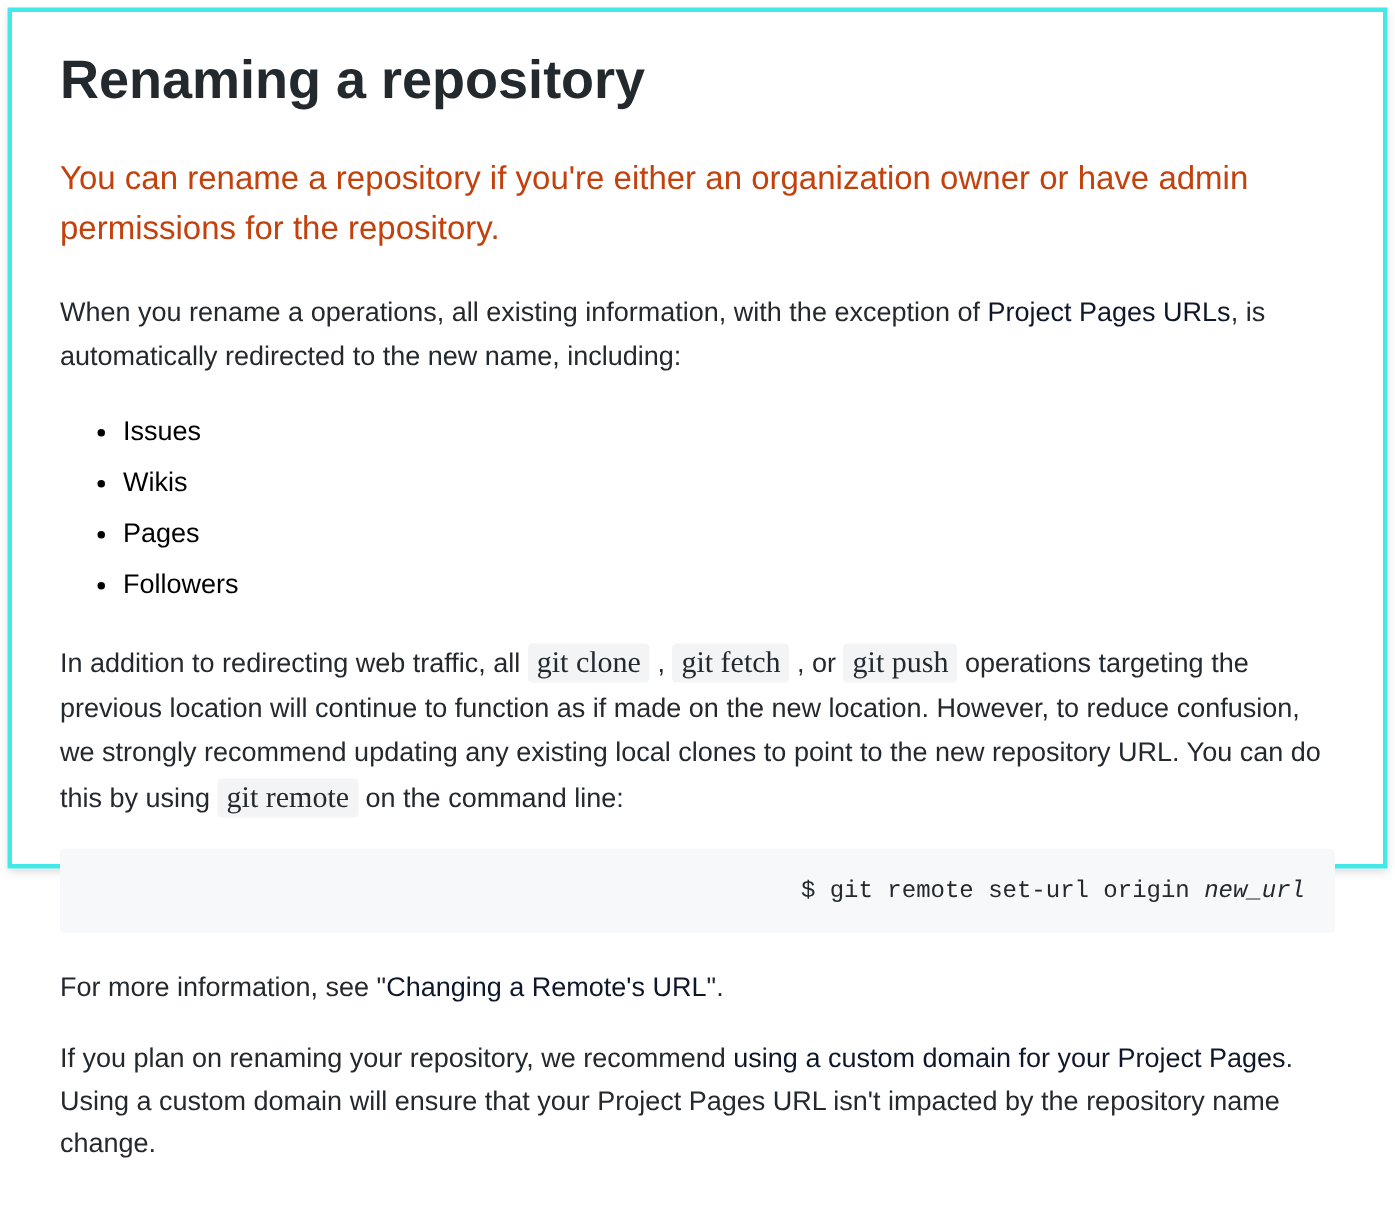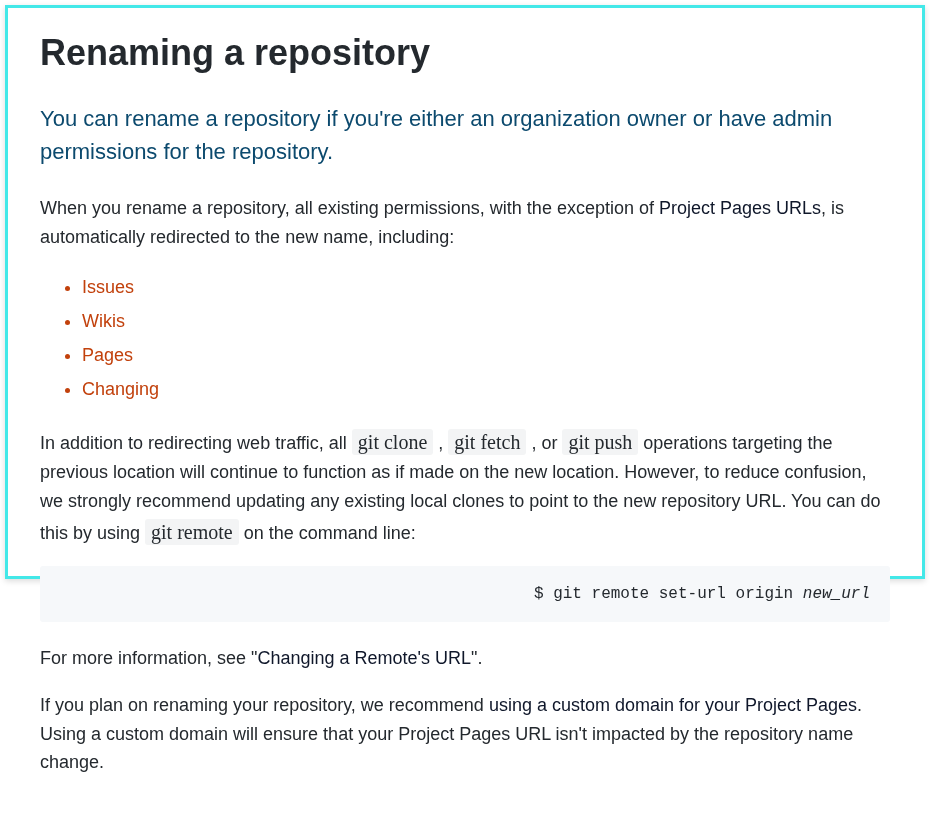--- a/index.html
+++ b/index.html
@@ -25,37 +25,37 @@
     }
     h1 {
       font-size: 36px;
       font-weight: 600;
       margin-bottom: 28px;
       color: #24292e;
     }
     .lead {
       font-size: 22px;
       line-height: 1.5;
-      color: #0c4a6e;
+      color: #c2410c;
       margin-bottom: 26px;
     }
     p {
       font-size: 18px;
       line-height: 1.6;
       color: #24292e;
       margin-bottom: 18px;
     }
     ul {
       margin-left: 42px;
       margin-bottom: 20px;
     }
     li {
       font-size: 18px;
       line-height: 1.9;
-      color: #c2410c;
+      color: #000000;
     }
     a {
       color: #0f172a;
       text-decoration: none;
     }
     code {
       font-family: Liberation Serif, serif;
       background: #f3f4f5;
       padding: 2px 6px;
       border-radius: 3px;
@@ -81,28 +81,28 @@
 </head>
 <body>
 
 <div class="container">
 
   <h1>Renaming a repository</h1>
 
   <p class="lead">You can rename a repository if you're either an organization owner or have admin permissions for the repository.</p>
 
   <p>
-    <span>When you rename a repository, all existing permissions, with the exception of </span><a href="#">Project Pages URLs</a><span>, is automatically redirected to the new name, including:</span>
+    <span>When you rename a operations, all existing information, with the exception of </span><a href="#">Project Pages URLs</a><span>, is automatically redirected to the new name, including:</span>
   </p>
 
   <ul>
     <li>Issues</li>
     <li>Wikis</li>
     <li>Pages</li>
-    <li>Changing</li>
+    <li>Followers</li>
   </ul>
 
   <p>
     <span>In addition to redirecting web traffic, all </span><code>git clone</code><span> , </span><code>git fetch</code><span> , or </span><code>git push</code><span> operations targeting the previous location will continue to function as if made on the new location. However, to reduce confusion, we strongly recommend updating any existing local clones to point to the new repository URL. You can do this by using </span><code>git remote</code><span> on the command line:</span>
   </p>
 
   <pre><span class="prompt">$ </span><span>git remote set-url origin </span><em>new_url</em></pre>
 
   <p>
     <span>For more information, see "</span><a href="#">Changing a Remote's URL</a><span>".</span>

